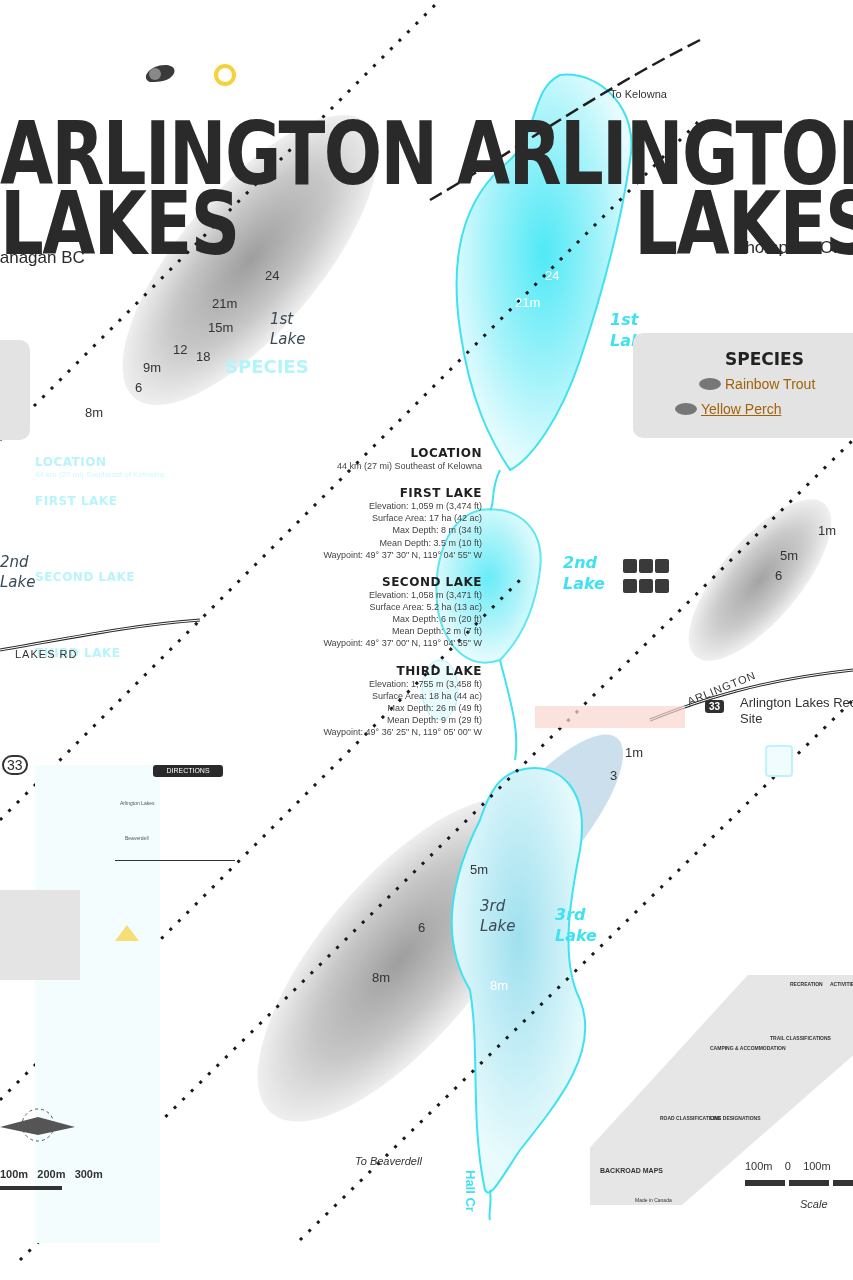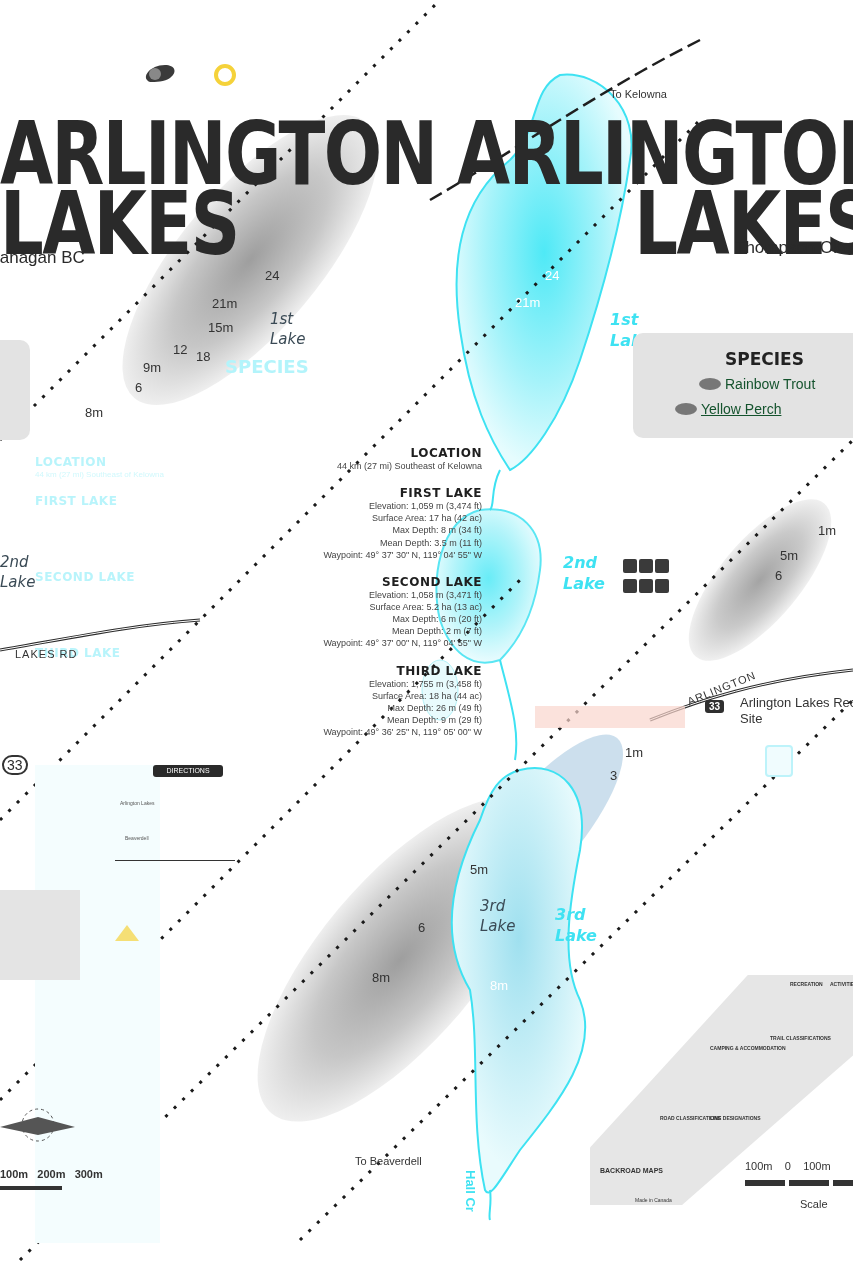--- a/index.html
+++ b/index.html
@@ -12,21 +12,21 @@
   .lakelabel{font-family:"DejaVu Sans",sans-serif;font-style:italic;font-weight:bold;color:#3ee2f2;font-size:16px;line-height:1.3;}
   .lakelabel.dark{color:#3a4a55;font-weight:normal;font-size:15px;}
   .depth{font-size:13px;color:#333;}
   .depth.w{color:#fff;}
   .info-h{font-family:"DejaVu Sans",sans-serif;font-weight:900;font-size:12px;color:#1f1f1f;text-align:right;letter-spacing:.5px;}
   .info-l{font-size:9px;color:#444;text-align:right;line-height:1.35;}
   .ghost-h{font-family:"DejaVu Sans",sans-serif;font-weight:900;font-size:12px;color:#b8f4fb;letter-spacing:.5px;}
   .ghost-l{font-size:8px;color:#d0f8fc;line-height:1.4;}
   .species-card{background:#e3e3e3;border-radius:10px;}
   .species-title{font-family:"DejaVu Sans",sans-serif;font-weight:900;font-size:17px;color:#222;}
-  .species-item{font-size:14px;color:#14532d;display:flex;align-items:center;gap:4px;}
+  .species-item{font-size:14px;color:#a16207;display:flex;align-items:center;gap:4px;}
   .fish{width:22px;height:12px;border-radius:50%;background:#777;display:inline-block;}
   .town{font-size:11px;color:#333;}
   .road-lbl{font-size:11px;color:#333;letter-spacing:1px;}
   .legend{background:#e6e6e6;font-size:4px;color:#555;}
   .legend h5{margin:0;font-size:5px;font-weight:bold;color:#333;}
   .scale-lbl{font-size:11px;color:#333;}
   .badge{background:#2f2f2f;color:#fff;font-size:10px;font-weight:bold;border-radius:3px;padding:1px 4px;}
   .icon-tile{width:14px;height:14px;background:#3a3a3a;border-radius:2px;display:inline-block;margin:1px;}
 </style>
 </head>
@@ -88,21 +88,21 @@
 </div>
 
 <div class="abs title" style="left:0px;top:110px;">ARLINGTON</div>
 <div class="abs title" style="left:0px;top:180px;">LAKES</div>
 <div class="abs title title-r" style="right:-40px;top:110px;">ARLINGTON</div>
 <div class="abs title title-r" style="right:-20px;top:180px;">LAKES</div>
 <div class="abs sub" style="left:-22px;top:248px;">Okanagan BC</div>
 <div class="abs sub" style="left:735px;top:238px;white-space:nowrap;">Thompson Okanagan</div>
 
 <div class="abs town" style="left:610px;top:88px;width:70px;line-height:1.2;">To Kelowna</div>
-<div class="abs town" style="left:355px;top:1155px;width:70px;line-height:1.2;">To Beaverdell</div>
+<div class="abs town" style="left:355px;top:1155px;width:70px;line-height:1.2;font-style:italic;">To Beaverdell</div>
 
 <div class="abs lakelabel" style="left:610px;top:310px;width:50px;">1st Lake</div>
 <div class="abs lakelabel" style="left:563px;top:553px;width:50px;">2nd Lake</div>
 <div class="abs lakelabel" style="left:555px;top:905px;width:50px;">3rd Lake</div>
 <div class="abs lakelabel dark" style="left:270px;top:310px;width:50px;">1st Lake</div>
 <div class="abs lakelabel dark" style="left:0px;top:553px;width:50px;">2nd Lake</div>
 <div class="abs lakelabel dark" style="left:480px;top:897px;width:50px;">3rd Lake</div>
 
 <div class="abs depth" style="left:265px;top:268px;">24</div>
 <div class="abs depth" style="left:212px;top:296px;">21m</div>
@@ -140,21 +140,21 @@
 <div class="abs" style="left:0px;top:340px;width:30px;height:100px;background:#e3e3e3;border-radius:0 10px 10px 0;"></div>
 
 <div class="abs" style="left:290px;top:446px;width:192px;">
   <div class="info-h">LOCATION</div>
   <div class="info-l">44 km (27 mi) Southeast of Kelowna</div>
   <div style="height:14px"></div>
   <div class="info-h">FIRST LAKE</div>
   <div class="info-l">Elevation: 1,059 m (3,474 ft)</div>
   <div class="info-l">Surface Area: 17 ha (42 ac)</div>
   <div class="info-l">Max Depth: 8 m (34 ft)</div>
-  <div class="info-l">Mean Depth: 3.5 m (11 ft)</div>
+  <div class="info-l">Mean Depth: 3.5 m (10 ft)</div>
   <div class="info-l">Waypoint: 49° 37' 30" N, 119° 04' 55" W</div>
   <div style="height:14px"></div>
   <div class="info-h">SECOND LAKE</div>
   <div class="info-l">Elevation: 1,058 m (3,471 ft)</div>
   <div class="info-l">Surface Area: 5.2 ha (13 ac)</div>
   <div class="info-l">Max Depth: 6 m (20 ft)</div>
   <div class="info-l">Mean Depth: 2 m (7 ft)</div>
   <div class="info-l">Waypoint: 49° 37' 00" N, 119° 04' 55" W</div>
   <div style="height:14px"></div>
   <div class="info-h">THIRD LAKE</div>
@@ -212,21 +212,21 @@
   <span>200m</span>&nbsp;&nbsp;
   <span>300m</span>
 </div>
 <div class="abs" style="left:0;top:1186px;width:62px;height:4px;background:#333;"></div>
 <div class="abs scale-lbl" style="left:745px;top:1160px;width:120px;">
   <span>100m</span>&nbsp;&nbsp;&nbsp;
   <span>0</span>&nbsp;&nbsp;&nbsp;
   <span>100m</span>
 </div>
 <div class="abs" style="left:745px;top:1180px;width:108px;height:6px;background:repeating-linear-gradient(90deg,#333 0 40px,#fff 40px 44px);"></div>
-<div class="abs scale-lbl" style="left:800px;top:1198px;">Scale</div>
+<div class="abs scale-lbl" style="left:800px;top:1198px;font-style:italic;">Scale</div>
 
 <div class="abs legend" style="left:590px;top:975px;width:263px;height:230px;clip-path:polygon(60% 0,100% 0,100% 35%,35% 100%,0 100%,0 75%);">
   <div class="abs" style="left:200px;top:6px;">
       <h5>RECREATION</h5>
     </div>
   <div class="abs" style="left:240px;top:6px;">
       <h5>ACTIVITIES</h5>
     </div>
   <div class="abs" style="left:120px;top:70px;">
       <h5>CAMPING &amp; ACCOMMODATION</h5>

